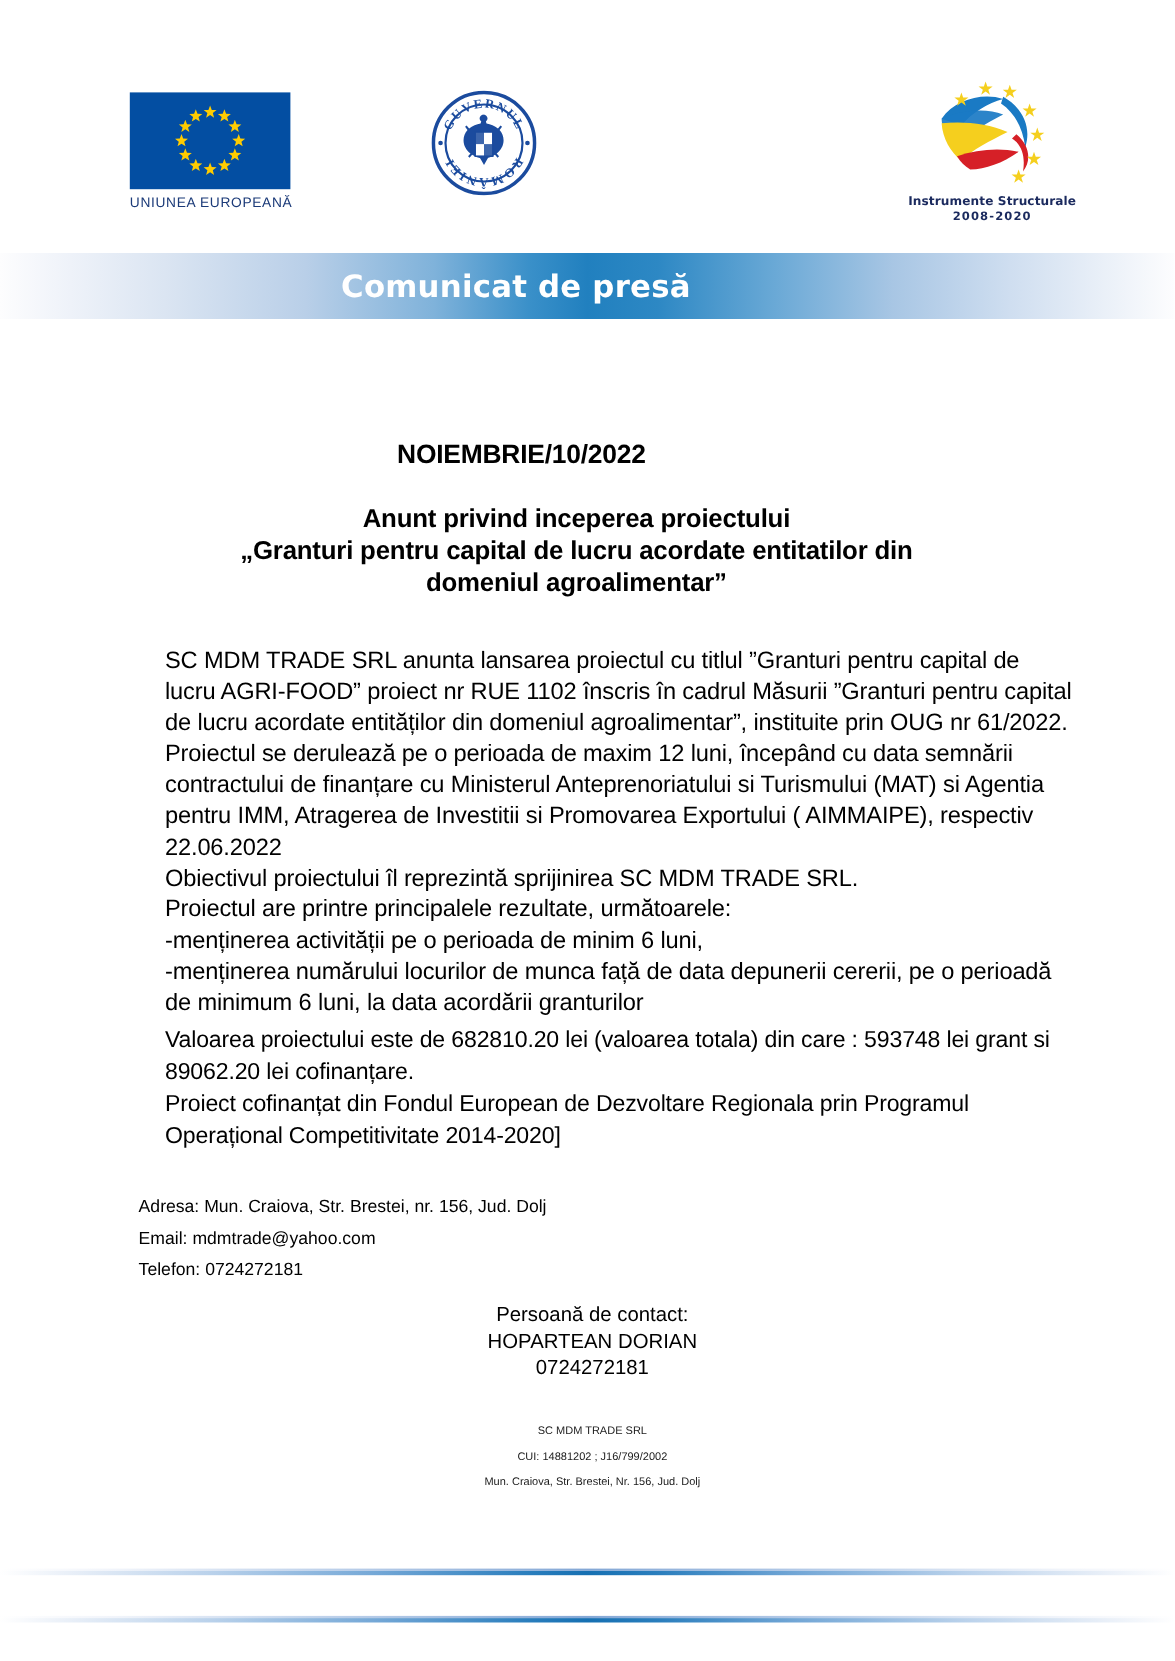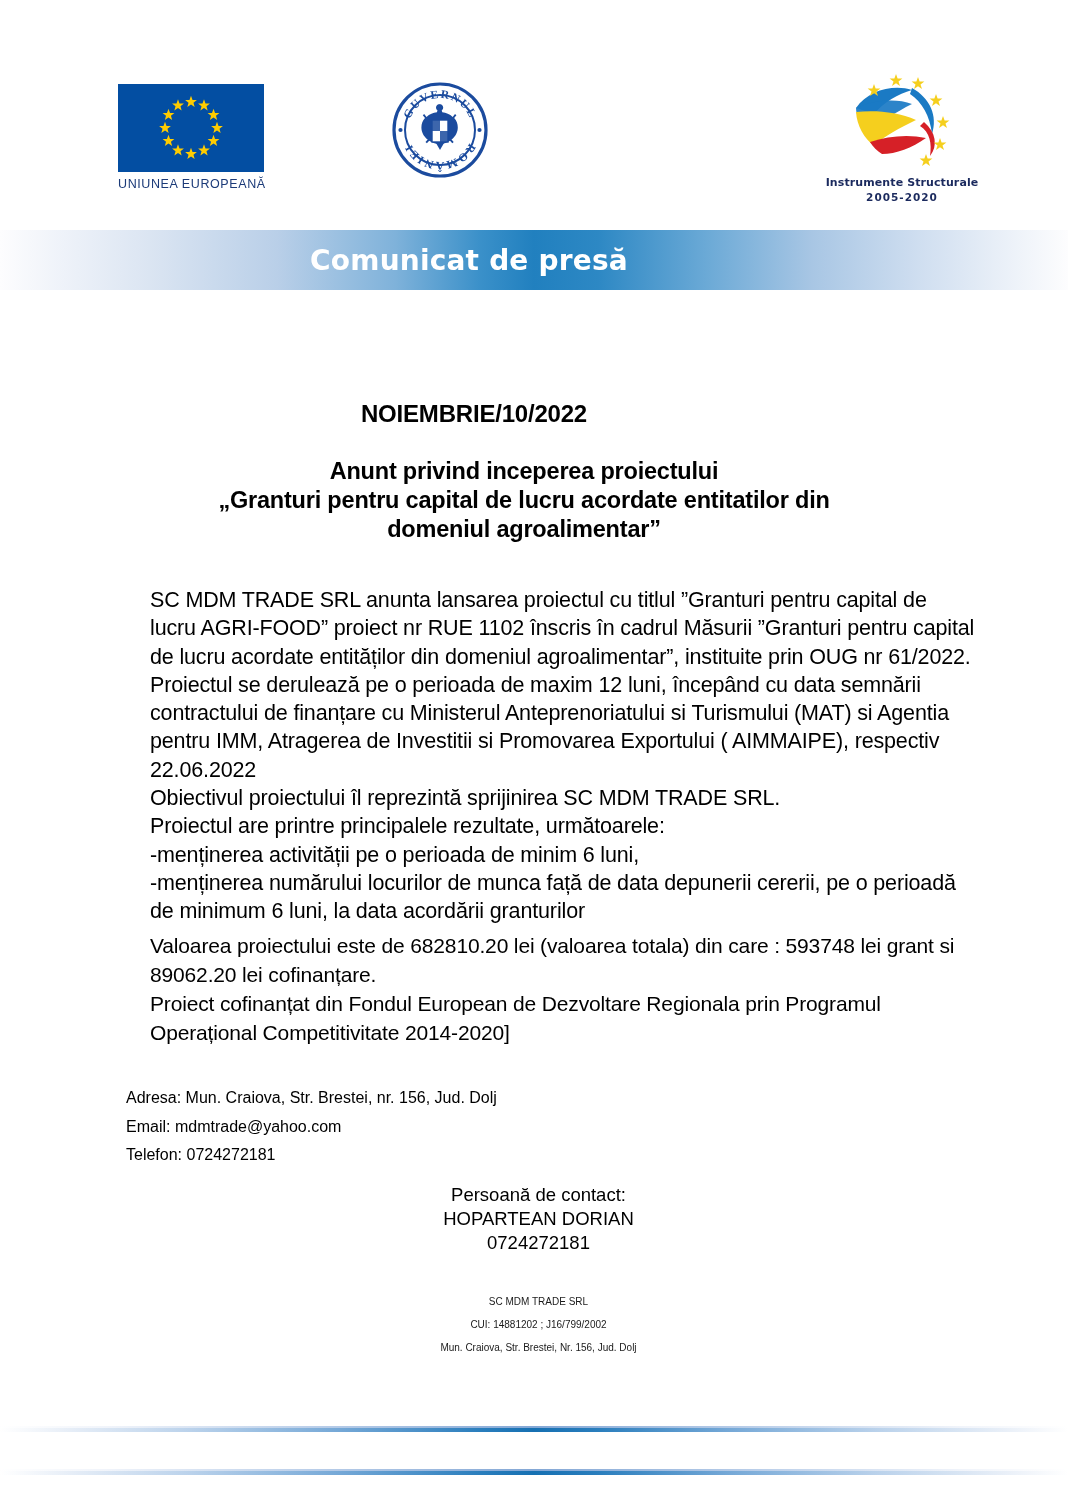--- a/index.html
+++ b/index.html
@@ -333,21 +333,21 @@
           <polygon points="106,13 107.6,17.6 112.4,17.6 108.5,20.5 110,25.1 106,22.2 102,25.1 103.5,20.5 99.6,17.6 104.4,17.6"></polygon>
           <polygon points="62,20 63.6,24.6 68.4,24.6 64.5,27.5 66,32.1 62,29.2 58,32.1 59.5,27.5 55.6,24.6 60.4,24.6"></polygon>
           <polygon points="124,30 125.6,34.6 130.4,34.6 126.5,37.5 128,42.1 124,39.2 120,42.1 121.5,37.5 117.6,34.6 122.4,34.6"></polygon>
           <polygon points="131,52 132.6,56.6 137.4,56.6 133.5,59.5 135,64.1 131,61.2 127,64.1 128.5,59.5 124.6,56.6 129.4,56.6"></polygon>
           <polygon points="128,74 129.6,78.6 134.4,78.6 130.5,81.5 132,86.1 128,83.2 124,86.1 125.5,81.5 121.6,78.6 126.4,78.6"></polygon>
           <polygon points="114,90 115.6,94.6 120.4,94.6 116.5,97.5 118,102.1 114,99.2 110,102.1 111.5,97.5 107.6,94.6 112.4,94.6"></polygon>
         </g>
       </svg>
       <div class="si-caption">
         <div>Instrumente Structurale</div>
-        <div class="yr">2005-2020</div>
+        <div class="yr">2008-2020</div>
       </div>
     </div>
   </div>
 
   <div class="banner">
     <div class="banner-title">Comunicat de presă</div>
   </div>
 
   <div class="doc">
 

